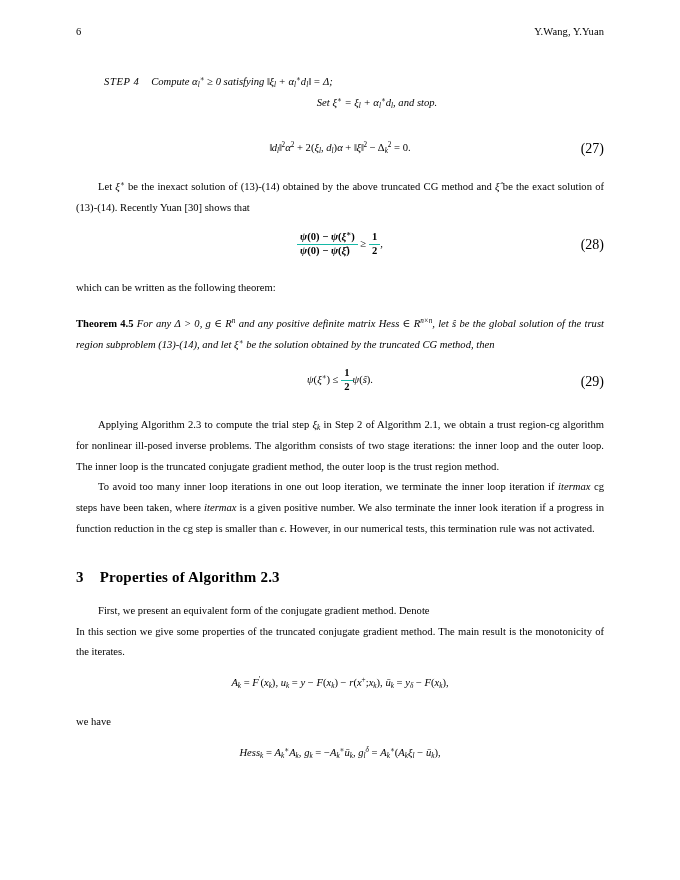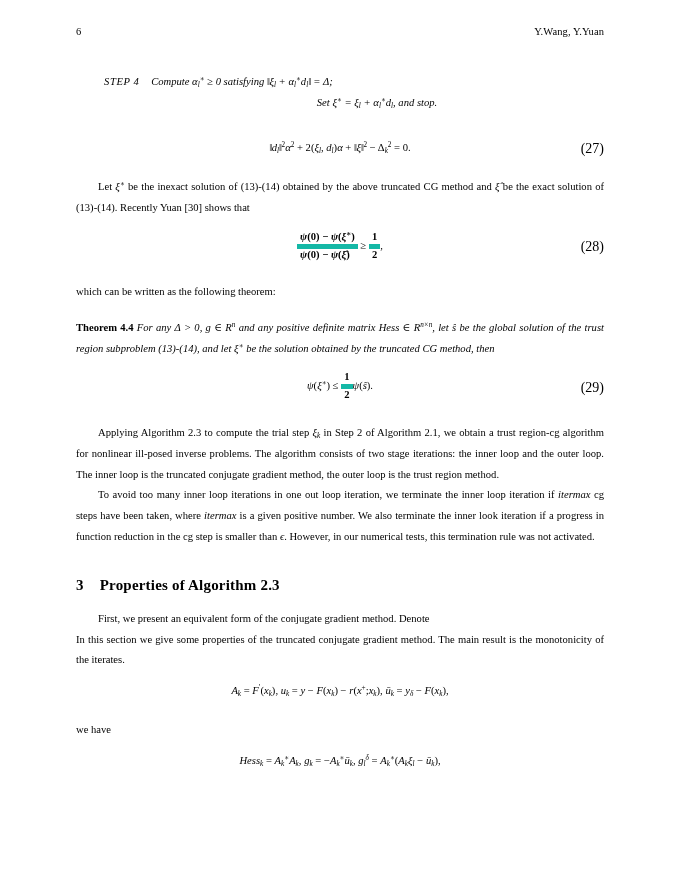--- a/index.html
+++ b/index.html
@@ -94,21 +94,21 @@
     display: inline-block;
     vertical-align: middle;
     text-align: left;
     line-height: 1.22;
     margin: 0 0;
     font-weight: bold;
   }
   .frac .num { display: block; padding: 0 3px; }
   .frac .den {
     display: block;
-    border-top: 5px solid #14b8a6;
+    border-top: 1px solid #14b8a6;
     padding: 0 3px;
   }
 
   
   .theorem {
     font-size: 10.6px;
     line-height: 1.95;
     text-align: justify;
     font-style: italic;
   }
@@ -192,21 +192,21 @@
     <span class="eqno">(28)</span>
   </div>
 
   <div class="gap-s"></div>
 
   <p class="para noindent">which can be written as the following theorem:</p>
 
   <div class="gap-m"></div>
 
   <div class="theorem">
-    <span class="thmhead">Theorem 4.4</span>
+    <span class="thmhead">Theorem 4.5</span>
     <span>For any Δ &gt; 0, </span><span class="mi">g</span><span> ∈ </span><span class="mi">R</span><sup>n</sup><span> and any positive definite matrix </span><span class="mi">Hess</span><span> ∈ </span><span class="mi">R</span><sup>n×n</sup><span>, let </span><span class="mi">ŝ</span><span> be the global solution of the trust region subproblem (13)-(14), and let </span><span class="mi">ξ</span><sup class="star">∗</sup><span> be the solution obtained by the truncated CG method, then</span>
   </div>
 
   <div class="display tall">
     <span class="mi">ψ</span><span>(</span><span class="mi">ξ</span><sup class="star">∗</sup><span>)</span>
     <span>≤</span>
     <span class="frac">
       <span class="num">1</span>
       <span class="den">2</span>
     </span><span class="mi">ψ</span><span>(</span><span class="mi">ŝ</span><span>).</span>

